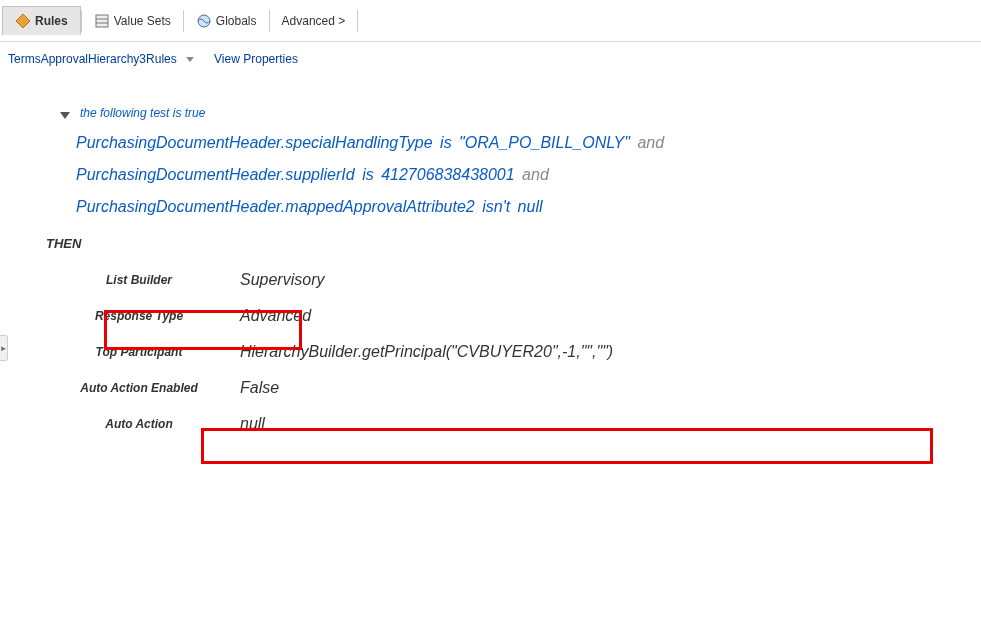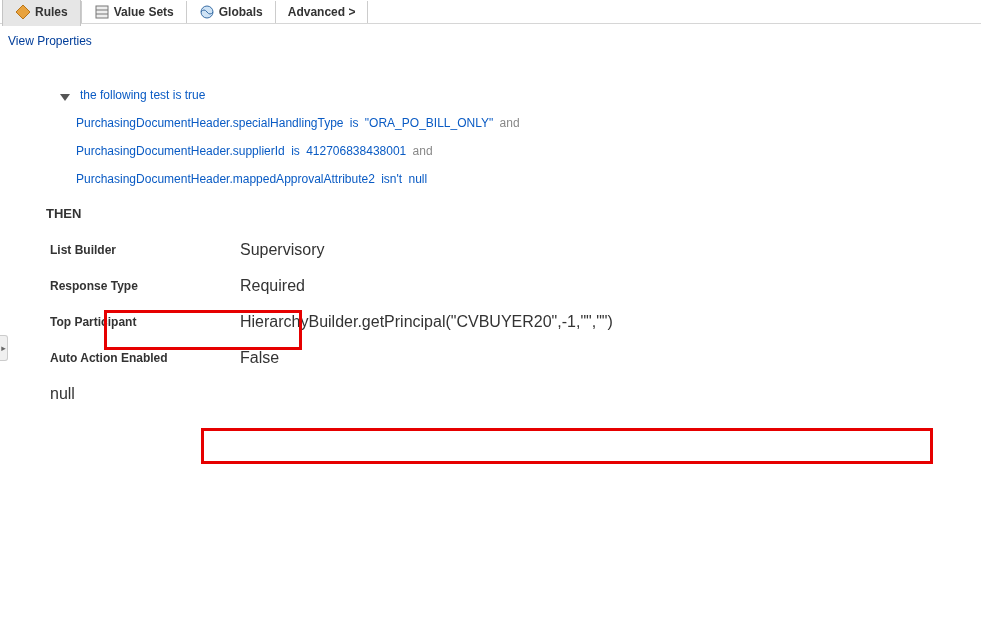--- a/index.html
+++ b/index.html
@@ -13,32 +13,31 @@
       color: #333;
       background: #fff;
       width: 981px;
       height: 626px;
       position: relative;
     }
     .tabs {
       display: flex;
       align-items: center;
       border-bottom: 1px solid #d6d6d6;
-      height: 24px;
+      height: 42px;
       padding-left: 2px;
     }
     .tab {
       display: flex;
       align-items: center;
       gap: 4px;
       padding: 6px 12px;
       cursor: pointer;
       font-size: 12px;
       color: #333;
-      font-weight: bold;
     }
     .tab.active {
       background: #e6e6e6;
       border: 1px solid #c4c4c4;
       border-bottom: none;
       font-weight: bold;
     }
     .tab-sep {
       width: 1px;
       height: 22px;
@@ -66,20 +65,21 @@
       width: 0;
       height: 0;
       border-left: 4px solid transparent;
       border-right: 4px solid transparent;
       border-top: 5px solid #888;
       margin-left: 6px;
       vertical-align: middle;
     }
     .content {
       padding: 30px 48px 20px 40px;
+      font-style: italic;
     }
     .test-header {
       display: flex;
       align-items: center;
       gap: 10px;
       margin-bottom: 14px;
       margin-left: 20px;
     }
     .collapse-tri {
       width: 0;
@@ -91,21 +91,21 @@
     }
     .link-text {
       color: #0a5bc4;
       cursor: pointer;
     }
     .conditions {
       margin-left: 36px;
     }
     .condition-line {
       margin-bottom: 14px;
-      font-size: 12px;
+      font-size: 16px;
     }
     .cond-field {
       color: #0a5bc4;
     }
     .cond-op {
       color: #0a5bc4;
       margin: 0 3px;
     }
     .cond-val {
       color: #0a5bc4;
@@ -123,21 +123,21 @@
       margin-left: 10px;
     }
     .prop-row {
       display: flex;
       align-items: center;
       margin-bottom: 14px;
       min-height: 22px;
     }
     .prop-label {
       width: 190px;
-      text-align: left;
+      text-align: center;
       font-weight: bold;
       font-size: 12px;
       color: #333;
       padding-right: 12px;
     }
     .prop-value {
       font-size: 16px;
       color: #333;
     }
     .highlight-box-1 {
@@ -196,20 +196,24 @@
     <span>Globals</span>
   </div>
   <div class="tab-sep"></div>
   <div class="tab">
     <span>Advanced &gt;</span>
   </div>
   <div class="tab-sep"></div>
 </div>
 
 <div class="header-row">
+  <span>
+    <span class="header-link">TermsApprovalHierarchy3Rules</span>
+    <span class="dropdown-caret"></span>
+  </span>
   <span class="header-link">View Properties</span>
 </div>
 
 <div class="content">
 
   <div class="test-header">
     <span class="collapse-tri"></span>
     <span class="link-text">the following test is true</span>
   </div>
 
@@ -235,31 +239,32 @@
 
   <div class="then-label">THEN</div>
 
   <div class="props">
     <div class="prop-row">
       <div class="prop-label">List Builder</div>
       <div class="prop-value">Supervisory</div>
     </div>
     <div class="prop-row">
       <div class="prop-label">Response Type</div>
-      <div class="prop-value">Required</div>
+      <div class="prop-value">Advanced</div>
     </div>
     <div class="prop-row">
       <div class="prop-label">Top Participant</div>
       <div class="prop-value">HierarchyBuilder.getPrincipal("CVBUYER20",-1,"","")</div>
     </div>
     <div class="prop-row">
       <div class="prop-label">Auto Action Enabled</div>
       <div class="prop-value">False</div>
     </div>
     <div class="prop-row">
+      <div class="prop-label">Auto Action</div>
       <div class="prop-value">null</div>
     </div>
   </div>
 
 </div>
 
 <div class="side-handle">▸</div>
 
 <div class="highlight-box-1" style="left:104px; top:310px; width:198px; height:40px;"></div>
 <div class="highlight-box-1" style="left:201px; top:428px; width:732px; height:36px;"></div>

